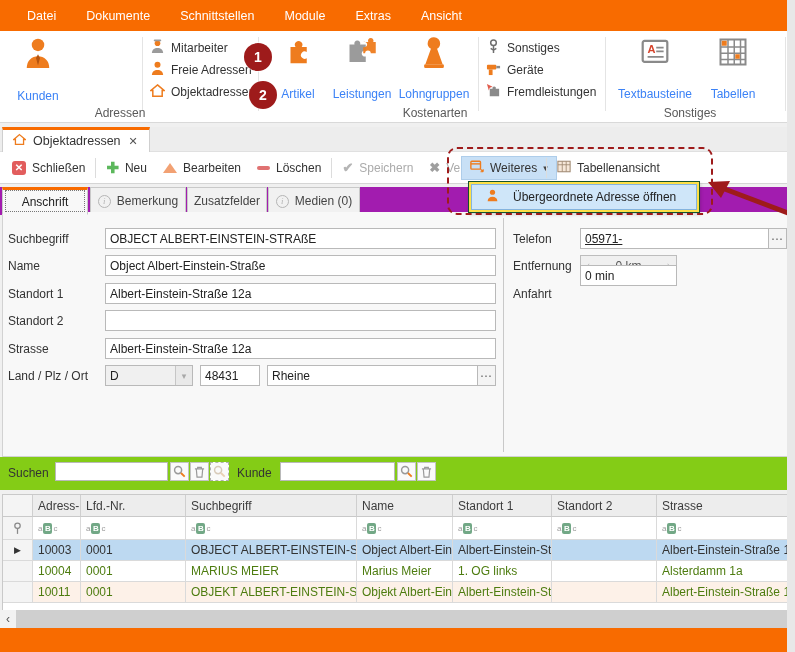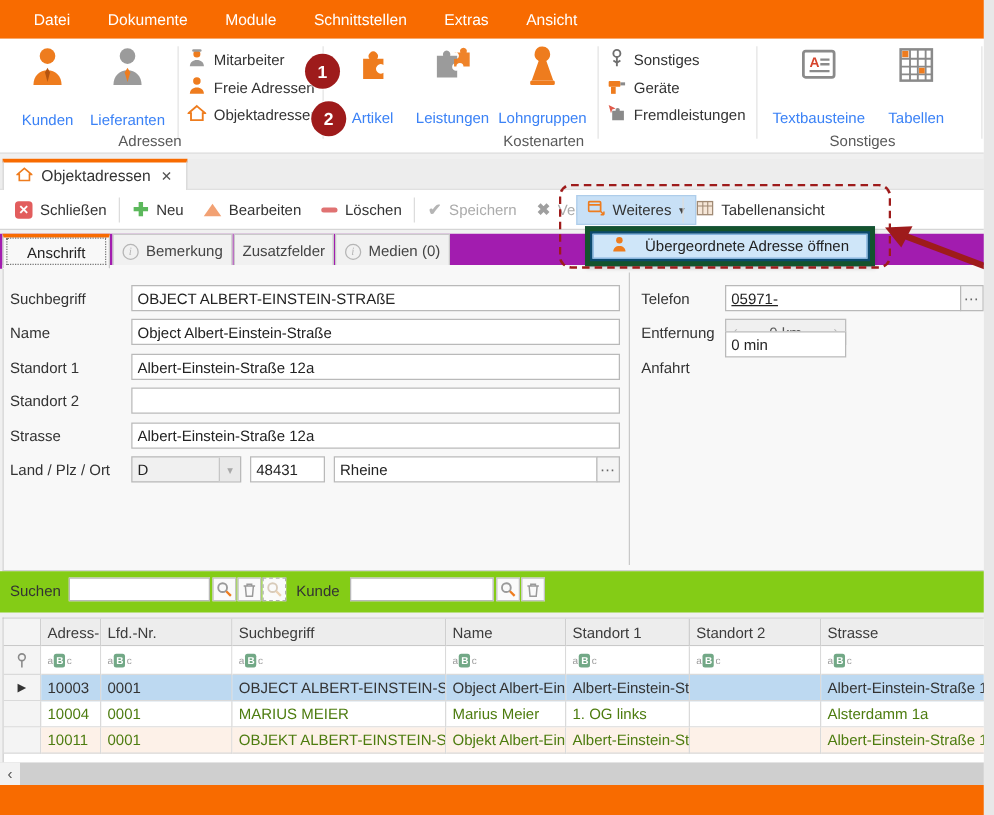--- a/index.html
+++ b/index.html
@@ -45,21 +45,21 @@
   .ic-tri { width:0; height:0; border-left:7px solid transparent; border-right:7px solid transparent; border-bottom:10px solid #f2a173; }
   .ic-minus { width:13px; height:4px; background:#e07272; border-radius:2px; }
   .ic-check { color:#b5b5b5; font-size:13px; font-weight:bold; }
   .ic-xx { color:#9f9f9f; font-size:13px; font-weight:bold; }
   .weiteres-btn { position:absolute; left:461px; top:4px; height:24px; display:flex; align-items:center; gap:6px; padding:0 8px;
                   background:#c8e0f6; border:1px solid #aecdea; }
   .weiteres-btn .caret { font-size:9px; color:#444; }
   .tabellen-btn { position:absolute; left:551px; top:4px; height:24px; display:flex; align-items:center; gap:6px; padding:0 6px; }
   .tsep2 { position:absolute; left:546px; top:6px; width:1px; height:20px; background:#dcdcdc; }
   
-  .dropdown { position:absolute; left:468px; top:181px; width:232px; height:32px; background:#0c4a6e; border:4px solid #14532d; padding:2px; z-index:50; box-shadow:1px 2px 3px rgba(0,0,0,.15); }
+  .dropdown { position:absolute; left:468px; top:181px; width:232px; height:32px; background:#fde047; border:1px solid #14532d; padding:2px; z-index:50; box-shadow:1px 2px 3px rgba(0,0,0,.15); }
   .dropdown-item { height:100%; background:#cfe6f9; border:1px solid #84b3de; display:flex; align-items:center; padding-left:14px; gap:14px; }
   .dropdown-item .dt { color:#222; }
   
   .formtabs { position:absolute; left:0; top:187px; width:795px; height:28px; background:#a21caf; }
   .ftab { position:absolute; top:0; height:28px; background:#f1f1f1; border:1px solid #c9c9c9; display:flex; align-items:center; justify-content:center; gap:6px; color:#444; }
   .ftab.active { background:#f8f8f8; border-bottom:1px solid #f8f8f8; border-top:3px solid #f86b00; outline:1px dotted #777; outline-offset:-4px; color:#222; z-index:2; }
   .info-i { width:13px; height:13px; border:1px solid #b5b5b5; border-radius:50%; color:#b5b5b5; font-size:9px; font-style:italic; font-family:"Liberation Serif",serif; display:flex; align-items:center; justify-content:center; }
   
   .panel { position:absolute; left:2px; top:212px; width:791px; height:245px; background:#f8f8f8; border-left:1px solid #d2d2d2; border-right:1px solid #d2d2d2; border-bottom:1px solid #d2d2d2; }
   .vdiv { position:absolute; left:503px; top:218px; width:1px; height:234px; background:#c9c9c9; }
@@ -100,47 +100,37 @@
 
 <div id="app">
 
   <div class="menubar">
     <div style="width:12px"></div>
     <div class="menu-item">Datei</div>
     <div class="menubar sp" style="background:none"></div>
     <div class="menu-item">Dokumente</div>
     <div class="menubar sp" style="background:none"></div>
     <div class="menubar sp" style="background:none"></div>
+    <div class="menu-item">Schnittstellen</div>
     <div class="menu-item">Module</div>
-    <div class="menu-item">Schnittstellen</div>
     <div class="menu-item">Extras</div>
     <div class="menu-item">Ansicht</div>
   </div>
 
   <div class="ribbon">
 
     <div class="bigbtn" style="left:6px">
       <span>
         <svg width="30" height="34" viewBox="0 0 24 26">
             <circle cx="12" cy="6.5" r="5" fill="#ee7c1e"></circle>
             <path d="M3 25c0-6 4-9.5 9-9.5s9 3.5 9 9.5z" fill="#ee7c1e"></path>
             <path d="M12 14l-1.6 3 1.6 6 1.6-6z" fill="#b5540f"></path>
           </svg>
       </span>
       <span class="bl">Kunden</span>
-    </div>
-    <div class="bigbtn" style="left:66px; width:72px">
-      <span>
-        <svg width="30" height="34" viewBox="0 0 24 26">
-            <circle cx="12" cy="6.5" r="5" fill="#9b9b9b"></circle>
-            <path d="M3 25c0-6 4-9.5 9-9.5s9 3.5 9 9.5z" fill="#9b9b9b"></path>
-            <path d="M12 14l-1.8 3 1.8 6 1.8-6z" fill="#ee7c1e"></path>
-          </svg>
-      </span>
-      <span class="bl">Lieferanten</span>
     </div>
     <div class="rib-div" style="left:142px"></div>
     <div class="smallcol" style="left:150px; top:8px">
       <div class="smallbtn">
         <span>
           <svg width="15" height="15" viewBox="0 0 16 16">
               <circle cx="8" cy="4.5" r="3" fill="#ee7c1e"></circle>
               <path d="M2 15c0-3.6 2.6-5.5 6-5.5s6 1.9 6 5.5z" fill="#9b9b9b"></path>
               <rect x="4" y="0.5" width="8" height="2" rx="1" fill="#9b9b9b"></rect>
             </svg>

